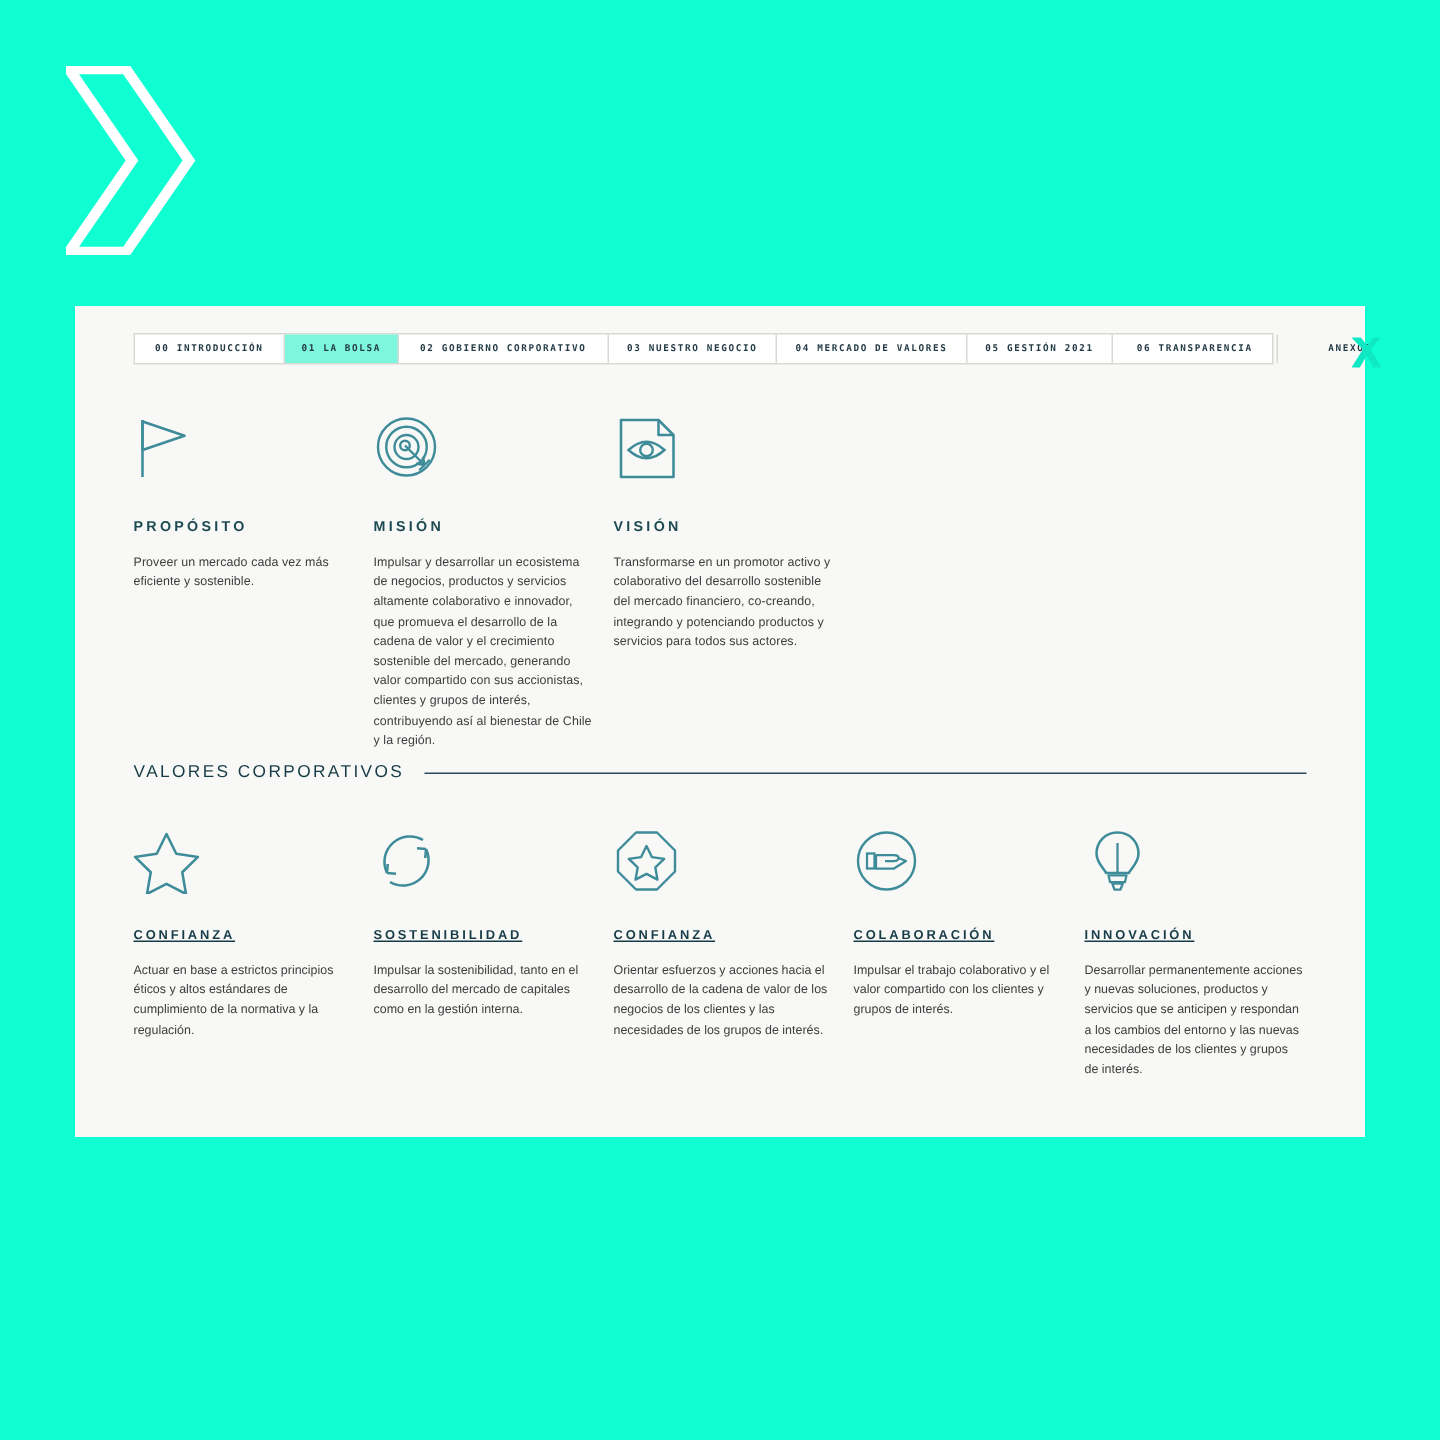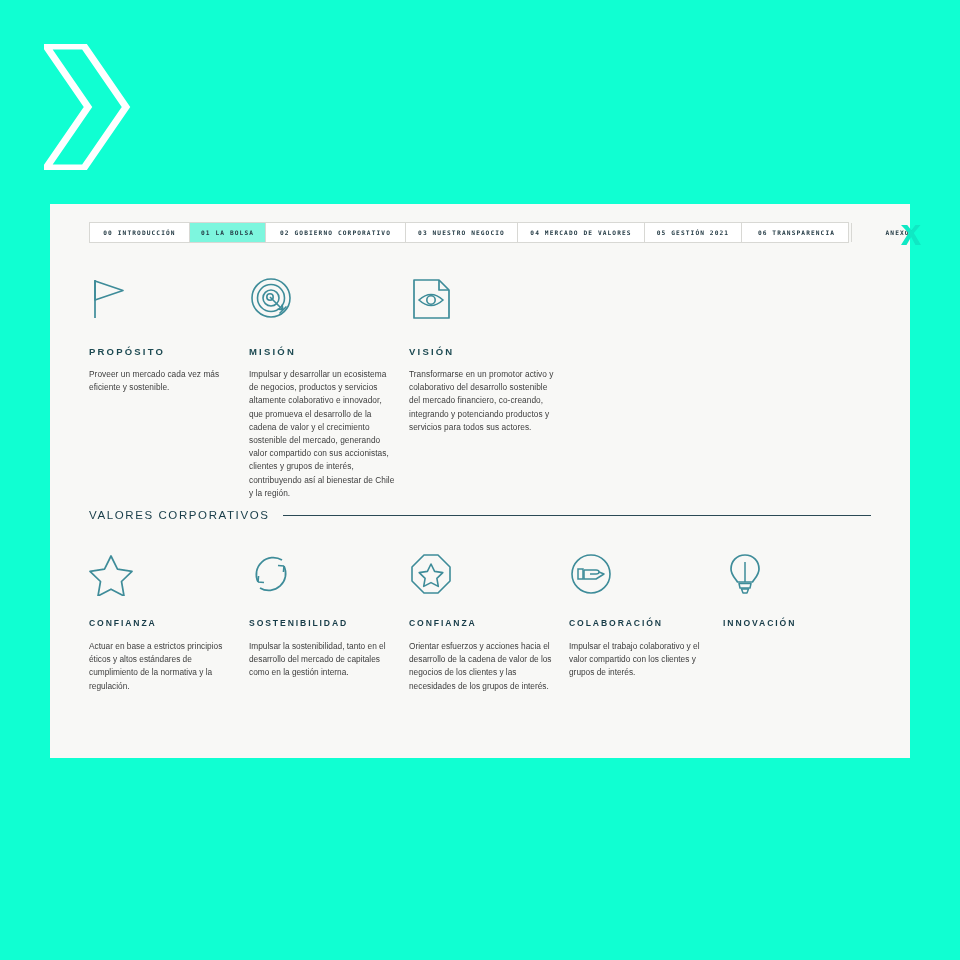--- a/index.html
+++ b/index.html
@@ -148,20 +148,21 @@
     height: 44px;
     margin-bottom: 22px;
   }
   .value-title {
     font-size: 8.6px;
     font-weight: bold;
     letter-spacing: 1.9px;
     color: #173C48;
     margin-bottom: 12px;
     white-space: nowrap;
+    text-decoration: underline;
   }
   .value-body {
     font-size: 8.3px;
     line-height: 13.2px;
     color: #3d3d3d;
   }
 
   .page-number {
     position: absolute;
     left: 0;
@@ -320,19 +321,20 @@
       <div class="value" style="left:634px">
         <div class="value-icon">
           <svg viewBox="0 0 44 44" width="44" height="44" aria-hidden="true">
             <path d="M22 3 C13.5 3 8 9.5 8 17 C8 23 12.5 26.5 14.5 30 L29.5 30 C31.5 26.5 36 23 36 17 C36 9.5 30.5 3 22 3 Z" fill="none" stroke="#3E8C99" stroke-width="1.7" stroke-linejoin="round"></path>
             <line x1="22" y1="10" x2="22" y2="30" stroke="#3E8C99" stroke-width="1.5"></line>
             <path d="M16 31.5 L28 31.5 L27 36 L17 36 Z" fill="none" stroke="#3E8C99" stroke-width="1.5" stroke-linejoin="round"></path>
             <path d="M18.5 37 L25.5 37 L24 41 L20 41 Z" fill="none" stroke="#3E8C99" stroke-width="1.5" stroke-linejoin="round"></path>
           </svg>
         </div>
         <div class="value-title">INNOVACIÓN</div>
+        <div class="value-body">Desarrollar permanentemente acciones y nuevas soluciones, productos y servicios que se anticipen y respondan a los cambios del entorno y las nuevas necesidades de los clientes y grupos de interés.</div>
       </div>
 
     </div>
 
 
   </div>
 </div>
 
 </body></html>

